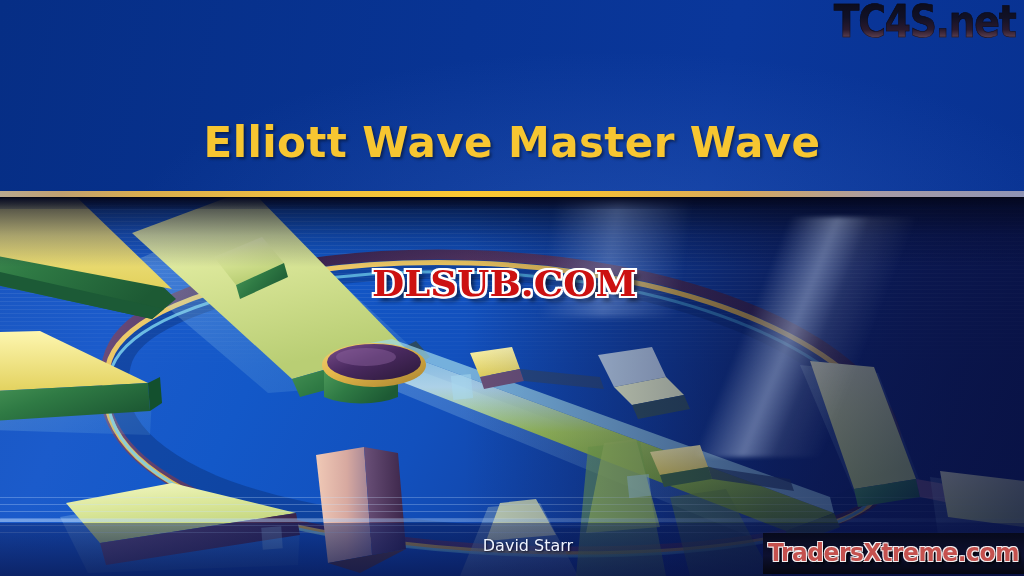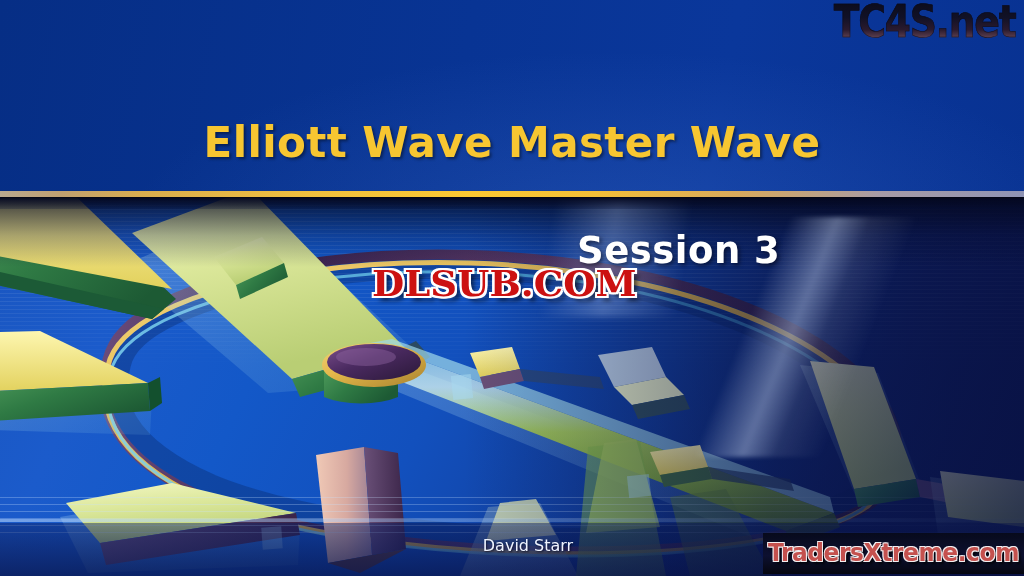--- a/index.html
+++ b/index.html
@@ -400,21 +400,20 @@
     <div class="stage-dark-top"></div>
     <div class="beam"></div>
     <div class="beam2"></div>
   </div>
 
   <div class="gold-rule-dark"></div>
   <div class="gold-rule"></div>
 
   <div class="title">Elliott Wave Master Wave</div>
 
-  <div class="session">Session 3</div>
 
   <div class="presenter">David Starr</div>
 
   <div class="wm-tc4s">TC4S.net</div>
 
   <div class="wm-dlsub">DLSUB.COM</div>
 
   <div class="wm-tx-box">
     <div class="wm-tx">TradersXtreme.com</div>
   </div>

